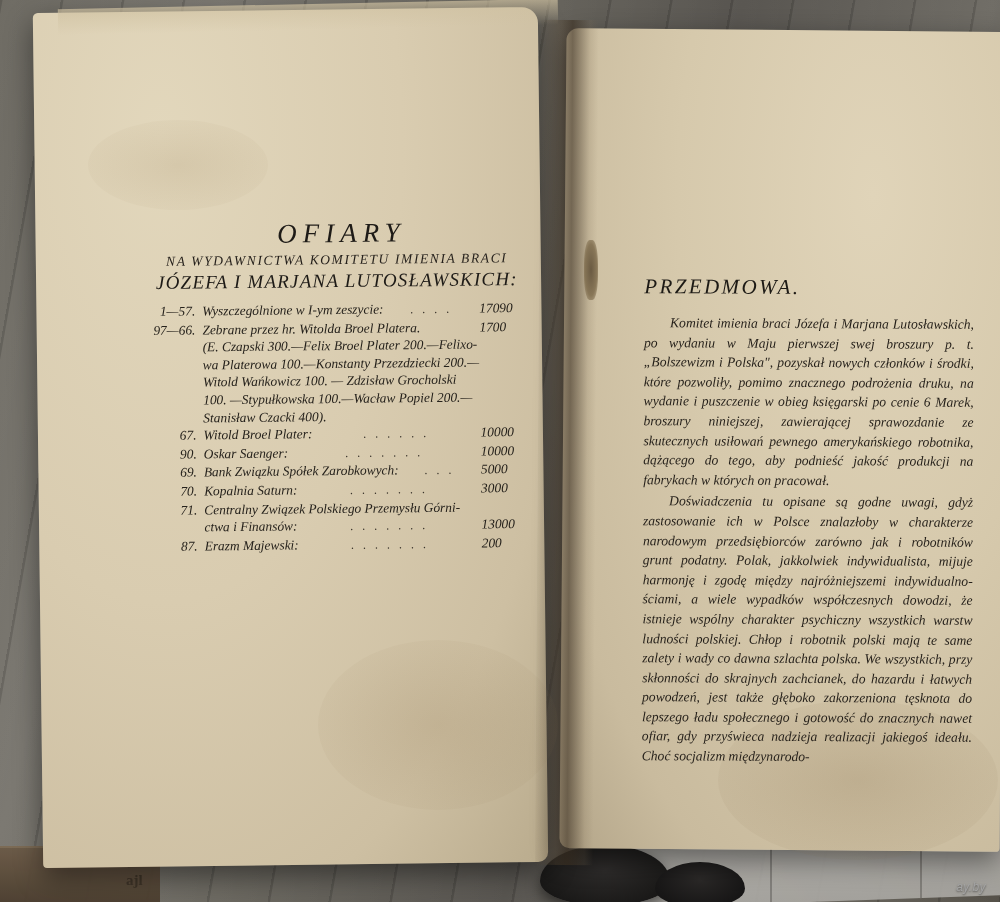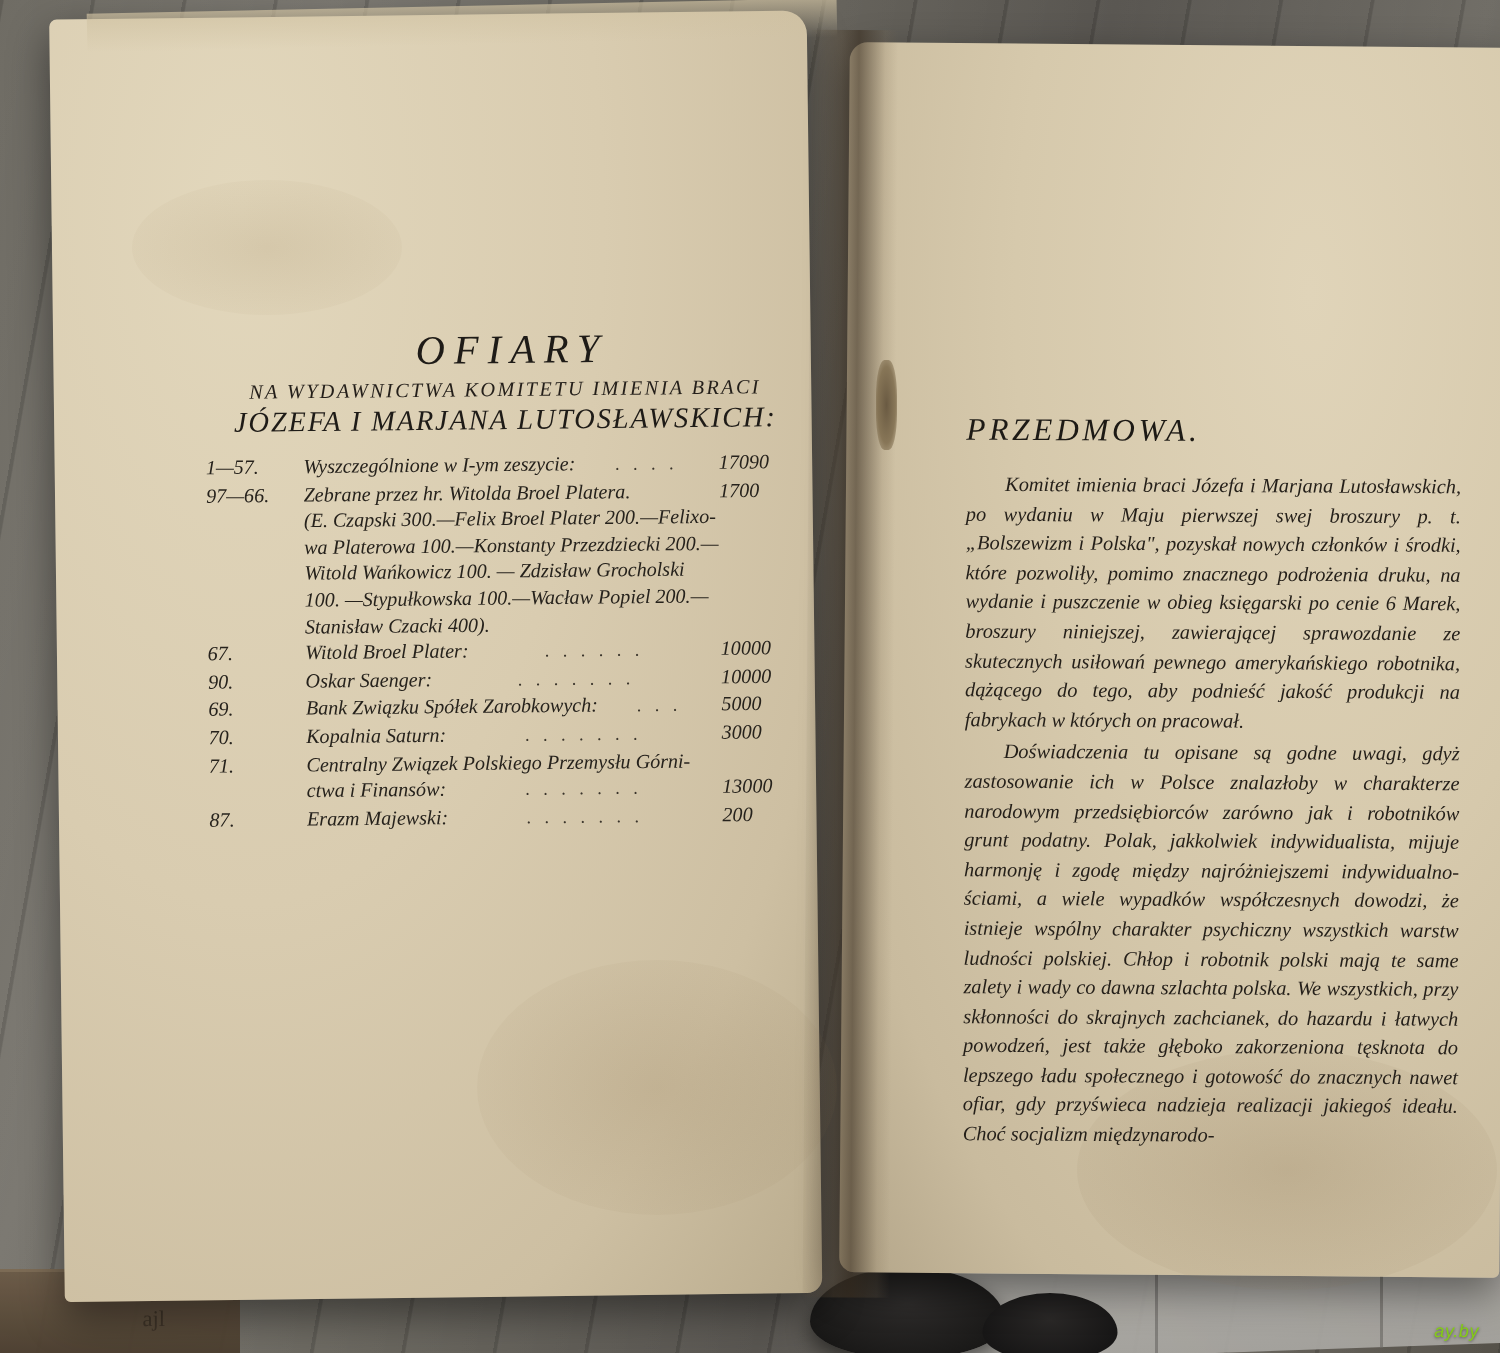--- a/index.html
+++ b/index.html
@@ -56,23 +56,24 @@
   }
   .chair-leg {
     position: absolute;
     left: 0px; top: 846px; width: 160px; height: 56px;
     background: linear-gradient(180deg, #6b5a46 0%, #4b3e2f 100%);
     border-top: 2px solid #7d6b54;
     opacity: .95;
   }
   .chair-leg .mark {
     position: absolute;
-    left: 95px; top: 24px;
+    left: 126px; top: 24px;
     font-size: 15px; color: #3c3125;
     font-family: "Liberation Serif", serif;
+    font-weight: bold;
   }
 
   
   .book {
     position: absolute;
     left: 18px; top: 0px;
     width: 965px; height: 880px; font-style: italic;
   }
   .page {
     position: absolute;
@@ -160,21 +161,21 @@
     font-size: 13.4px;
     line-height: 17.6px;
     color: #26221c;
   }
   .entry {
     display: flex;
     align-items: baseline;
   }
   .entry .num {
     width: 58px;
-    text-align: left;
+    text-align: right;
     flex: none;
     padding-right: 7px;
     white-space: nowrap;
   }
   .entry .desc {
     flex: 1 1 auto;
     white-space: nowrap;
     overflow: hidden;
   }
   .entry .dots {
@@ -218,21 +219,21 @@
     margin: 0 0 2px 0;
     color: #241f19;
     hyphens: manual;
   }
   .body-par.first { text-indent: 26px; }
 
   .watermark {
     position: absolute;
     right: 14px; bottom: 8px;
     font-size: 12px;
-    color: #84cc16;
+    color: #a3a3a3;
     font-family: "Liberation Sans", sans-serif;
     letter-spacing: .4px;
     text-shadow: 0 1px 2px rgba(0,0,0,.5);
     font-style: italic;
   }
 </style>
 </head>
 <body>
 
 <div id="scene">

